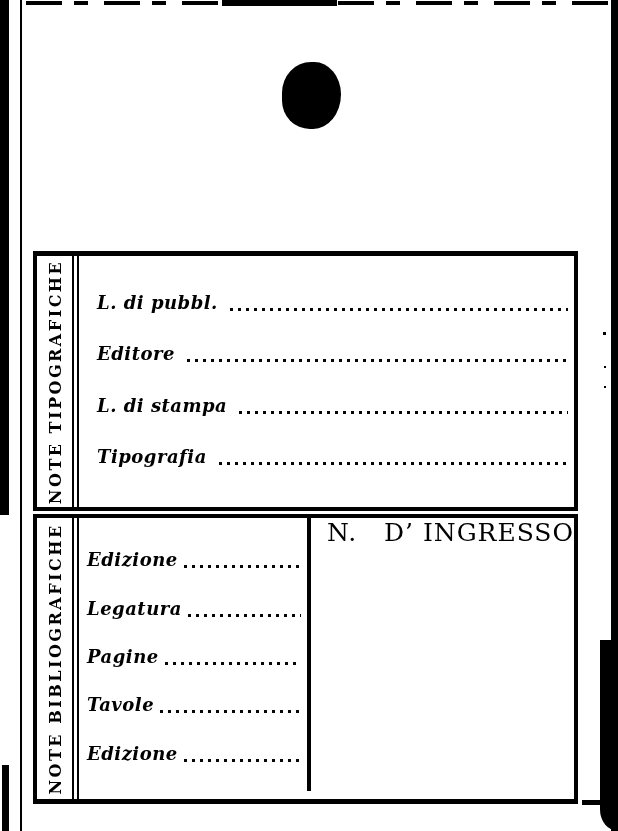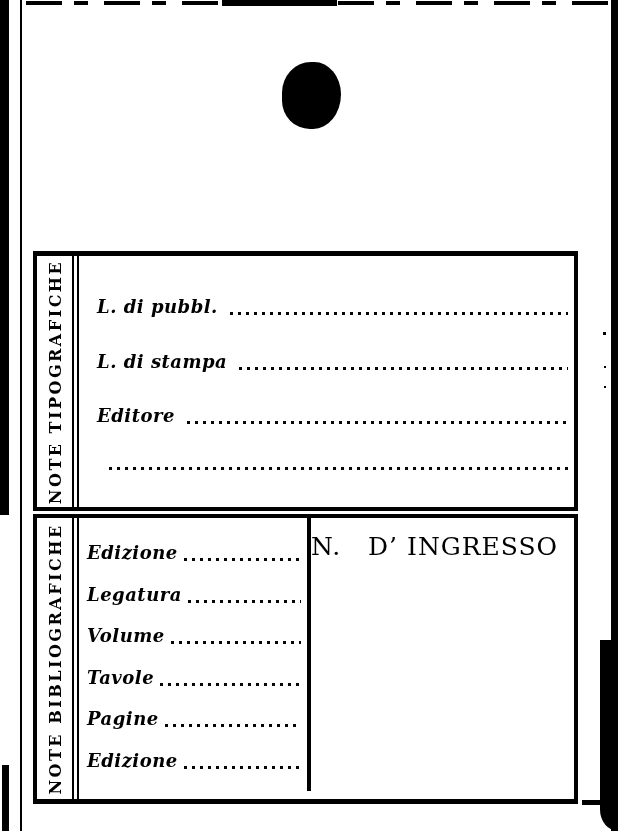--- a/index.html
+++ b/index.html
@@ -58,21 +58,21 @@
     font-style:italic; font-weight:600; font-size:18px;
     letter-spacing:0.5px; white-space:nowrap;
   }
   .dotline {
     flex:1 1 auto; height:3px; margin-left:12px;
     position:relative; top:7px;
     background:repeating-linear-gradient(90deg,#050505 0 3px, transparent 3px 8px);
   }
   .fields-bottom .dotline { margin-left:6px; }
   .vdivider { flex:0 0 4px; background:#000; height:calc(100% - 8px); }
-  .ingresso-panel { flex:1 1 auto; text-align:left; padding-top:14px; }
+  .ingresso-panel { flex:1 1 auto; text-align:right; }
   .ingresso {
     font-size:25px; letter-spacing:1px; white-space:pre; font-weight:500;
   }
 </style>
 </head>
 <body>
 
 <div class="top-edge"></div>
 <div class="top-edge-solid"></div>
 <div class="left-band"></div>
@@ -94,57 +94,54 @@
   <div class="side-col">
     <span class="vlabel">NOTE TIPOGRAFICHE</span>
   </div>
   <div class="double-rule"></div>
   <div class="fields fields-top">
     <div class="frow">
       <span class="flabel">L. di pubbl.</span>
       <span class="dotline"></span>
     </div>
     <div class="frow">
+      <span class="flabel">Editore</span>
+      <span class="dotline"></span>
+    </div>
+    <div class="frow">
       <span class="flabel">L. di stampa</span>
       <span class="dotline"></span>
     </div>
     <div class="frow">
-      <span class="flabel">Editore</span>
-      <span class="dotline"></span>
-    </div>
-    <div class="frow">
+      <span class="flabel">Tipografia</span>
       <span class="dotline"></span>
     </div>
   </div>
 </div>
 
 <div class="box box-bottom">
   <div class="side-col">
     <span class="vlabel">NOTE BIBLIOGRAFICHE</span>
   </div>
   <div class="double-rule"></div>
   <div class="fields fields-bottom">
     <div class="frow">
       <span class="flabel">Edizione</span>
       <span class="dotline"></span>
     </div>
     <div class="frow">
       <span class="flabel">Legatura</span>
       <span class="dotline"></span>
     </div>
     <div class="frow">
-      <span class="flabel">Volume</span>
+      <span class="flabel">Pagine</span>
       <span class="dotline"></span>
     </div>
     <div class="frow">
       <span class="flabel">Tavole</span>
-      <span class="dotline"></span>
-    </div>
-    <div class="frow">
-      <span class="flabel">Pagine</span>
       <span class="dotline"></span>
     </div>
     <div class="frow">
       <span class="flabel">Edizione</span>
       <span class="dotline"></span>
     </div>
   </div>
   <div class="vdivider"></div>
   <div class="ingresso-panel">
     <span class="ingresso">N.   D’ INGRESSO</span>

